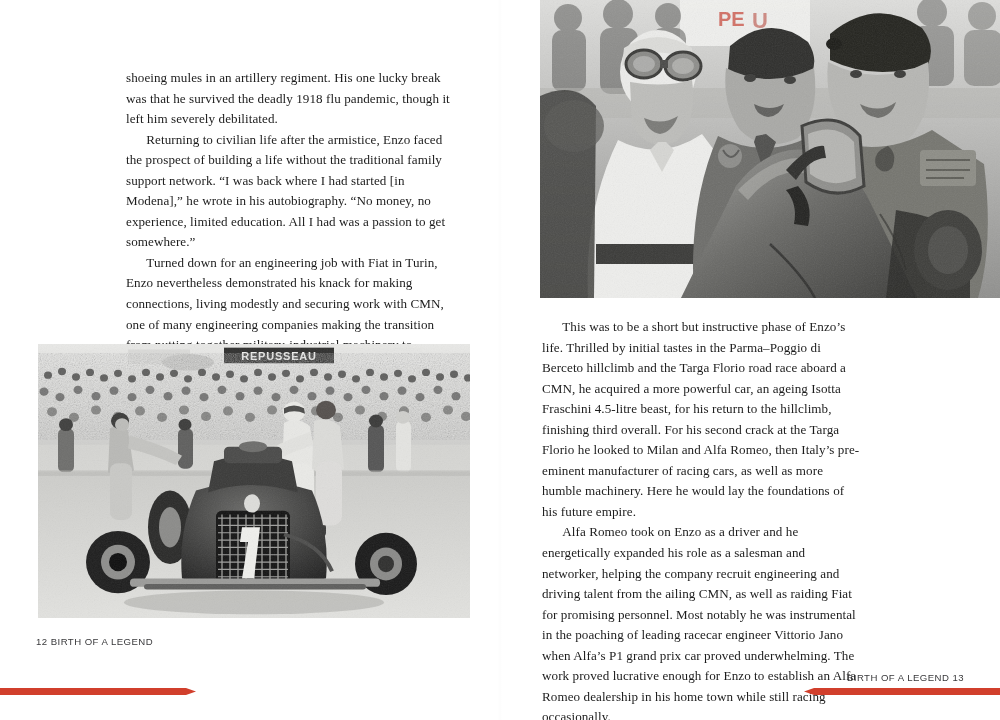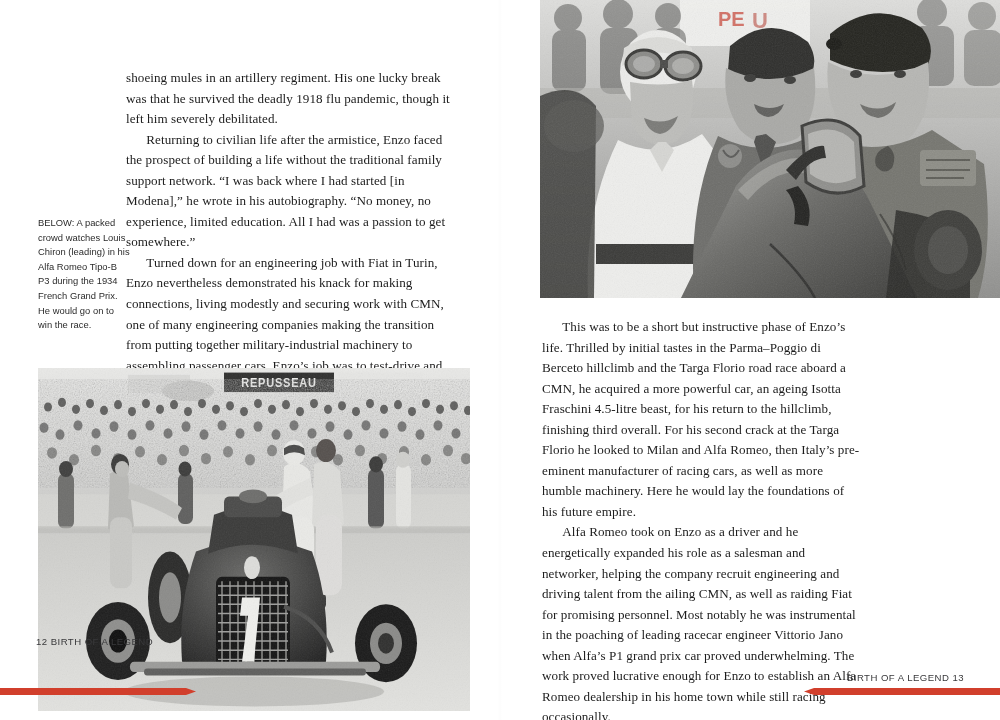--- a/index.html
+++ b/index.html
@@ -19,21 +19,21 @@
     background: #ffffff;
   }
   
   .photo {
     position: absolute;
     overflow: hidden;
     background: #0ea5e9;
   }
   .photo svg { display: block; width: 100%; height: 100%; }
 
-  #photo-left  { left: 38px;  top: 368px; width: 432px; height: 343px; }
+  #photo-left  { left: 38px;  top: 344px; width: 432px; height: 274px; }
   #photo-right { left: 540px; top: 0px;   width: 460px; height: 298px; }
 
   
   .bodycol {
     position: absolute;
     font-size: 13.1px;
     line-height: 20.55px;
     color: #1c1c1c;
     text-align: left;
     letter-spacing: 0.07px;
@@ -88,21 +88,20 @@
 <body>
 
 <div class="spread">
 
   <div class="bodycol" id="left-body">
     <p class="noindent">shoeing mules in an artillery regiment. His one lucky break was that he survived the deadly 1918 flu pandemic, though it left him severely debilitated.</p>
     <p>Returning to civilian life after the armistice, Enzo faced the prospect of building a life without the traditional family support network. “I was back where I had started [in Modena],” he wrote in his autobiography. “No money, no experience, limited education. All I had was a passion to get somewhere.”</p>
     <p>Turned down for an engineering job with Fiat in Turin, Enzo nevertheless demonstrated his knack for making connections, living modestly and securing work with CMN, one of many engineering companies making the transition from putting together military-industrial machinery to assembling passenger cars. Enzo’s job was to test-drive and deliver these cars, and it enabled him to revive his dream of becoming a racing driver.</p>
   </div>
 
-  <div class="caption" id="caption-left">BELOW: A packed crowd watches Louis Chiron (leading) in his Alfa Romeo Tipo-B P3 during the 1934 French Grand Prix. He would go on to win the race.</div>
 
   <div class="photo" id="photo-left">
     <svg viewBox="0 0 432 299" preserveAspectRatio="none">
       <defs>
         <linearGradient id="skyL" x1="0" y1="0" x2="0" y2="1">
           <stop offset="0" stop-color="#e9e9e7"></stop>
           <stop offset="1" stop-color="#cfcfcd"></stop>
         </linearGradient>
         <linearGradient id="groundL" x1="0" y1="0" x2="0" y2="1">
           <stop offset="0" stop-color="#cdcdca"></stop>

